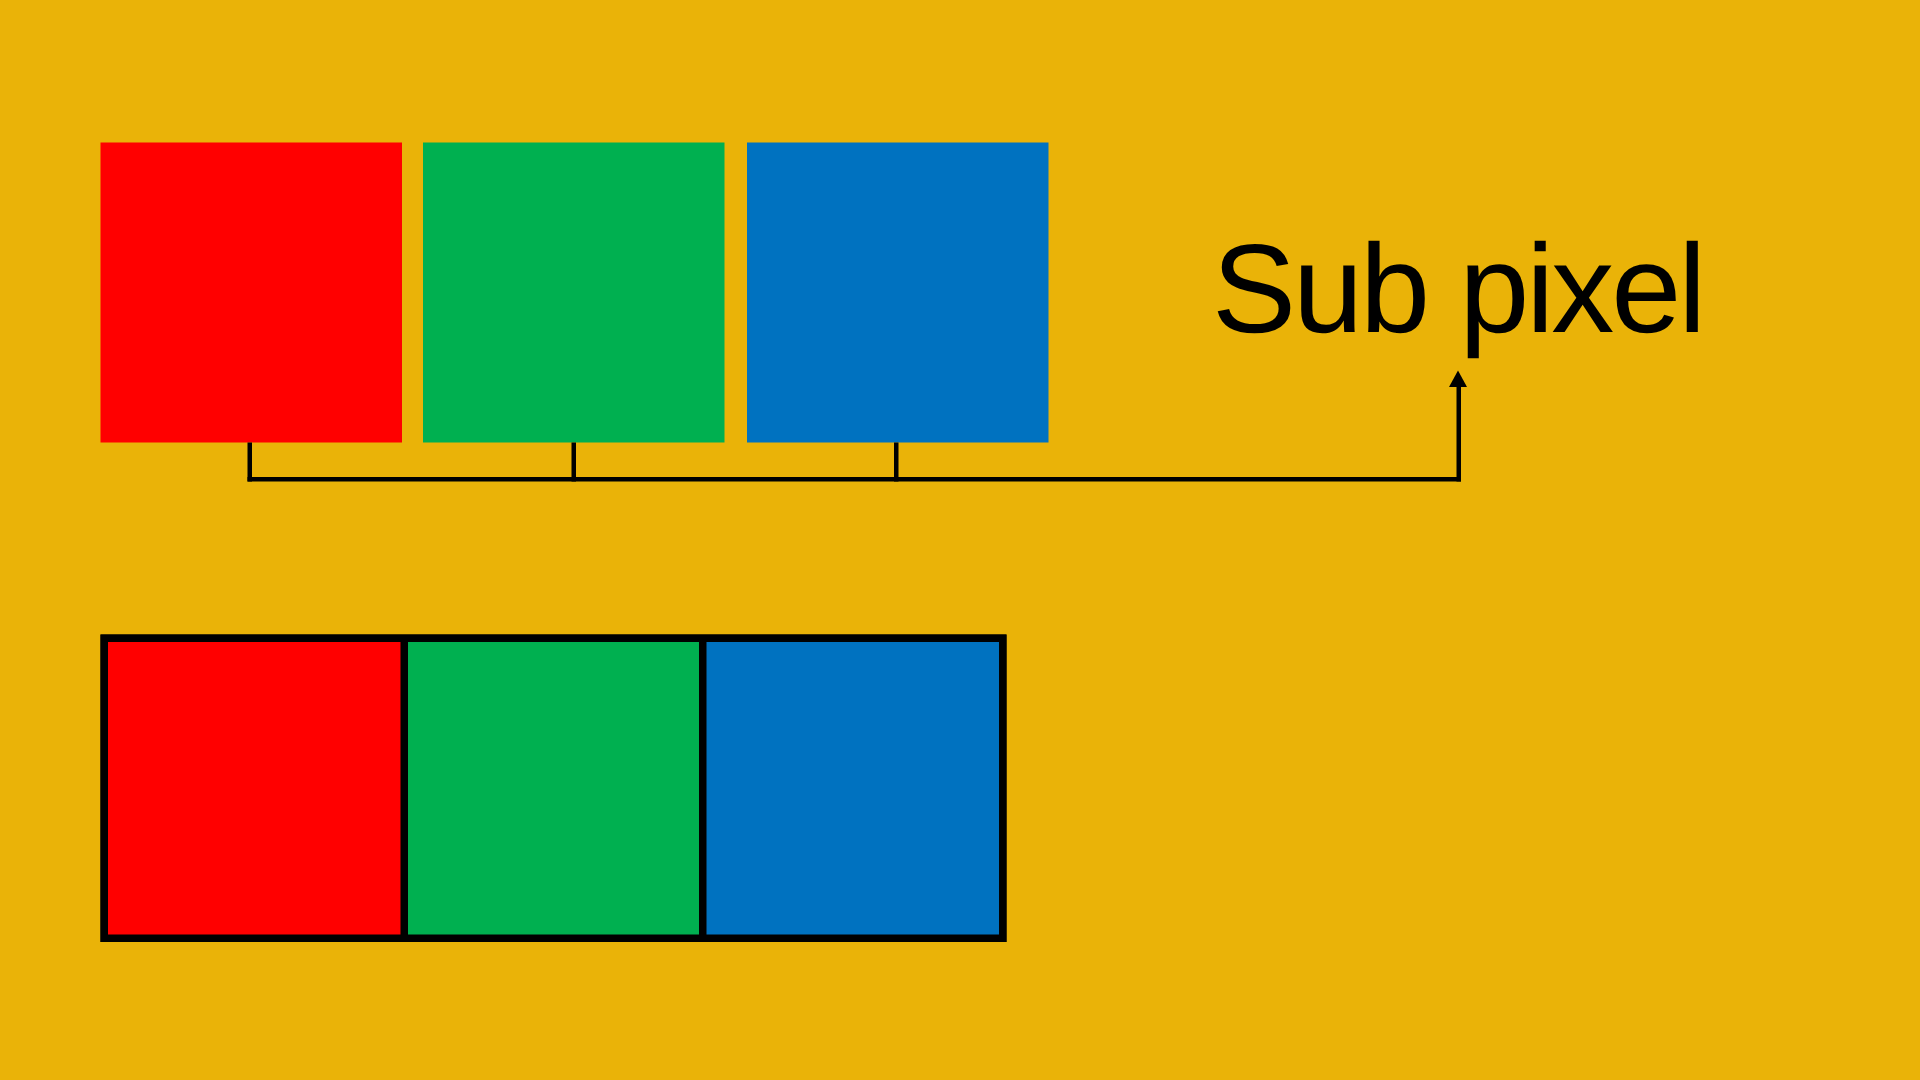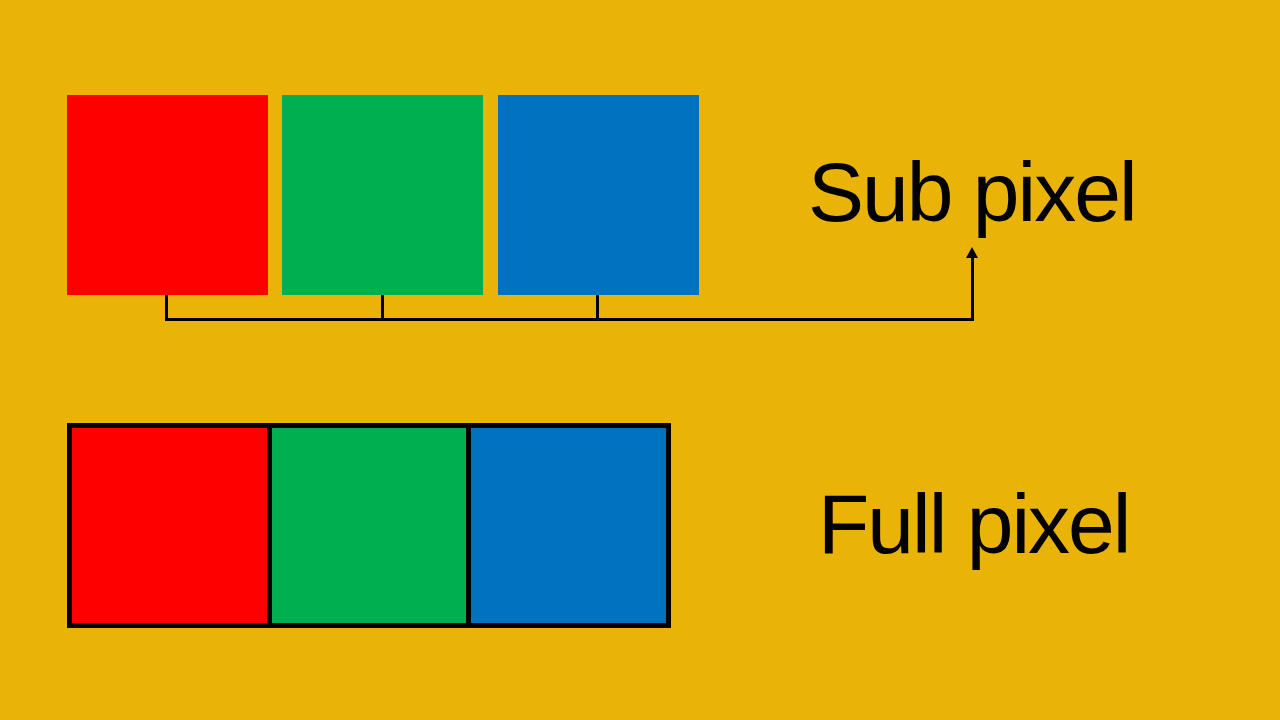--- a/index.html
+++ b/index.html
@@ -104,15 +104,14 @@
   </div>
 
   <div class="big-label sub-label">Sub pixel</div>
 
   <div class="full-pixel-box">
     <div class="cell" style="background-color: rgb(255, 0, 0);"></div>
     <div class="cell" style="background-color: rgb(0, 176, 80);"></div>
     <div class="cell" style="background-color: rgb(0, 114, 192);"></div>
   </div>
 
-  <div class="big-label full-label">Full pixel</div>
 
 </div>
 
 </body></html>

